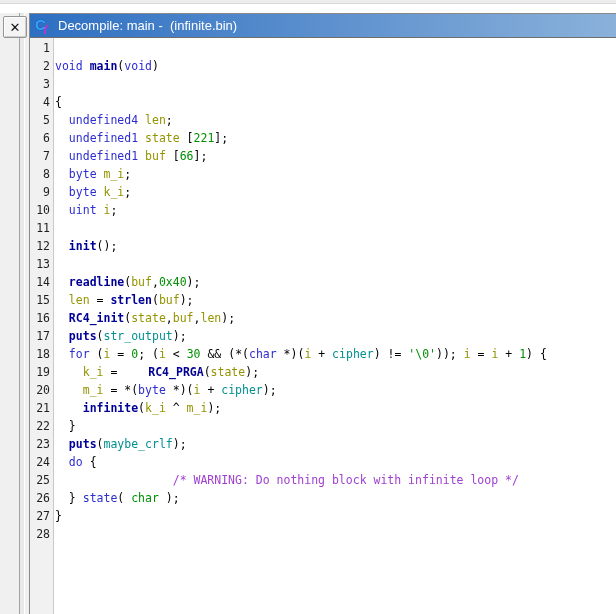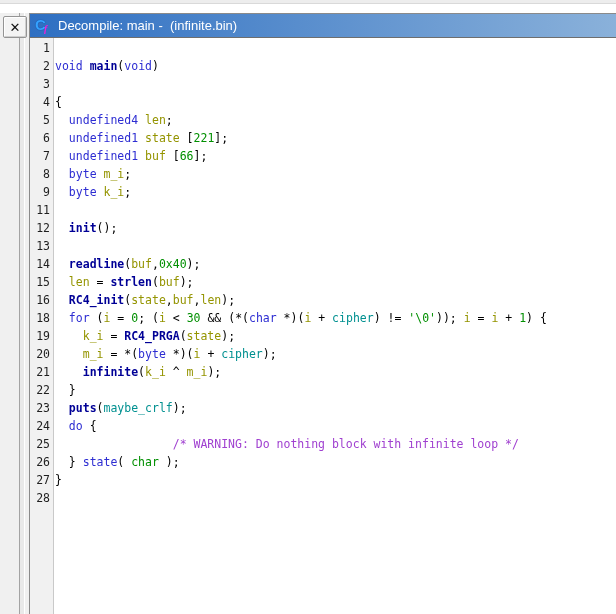--- a/index.html
+++ b/index.html
@@ -131,20 +131,24 @@
           </div>
           <div class="row">
             <span class="ln">8</span>
             <span class="code"><span style="color: rgb(0, 0, 0);">  </span><span style="color: rgb(45, 45, 210);">byte</span><span style="color: rgb(0, 0, 0);"> </span><span style="color: rgb(148, 148, 0);">m_i</span><span style="color: rgb(0, 0, 0);">;</span></span>
           </div>
           <div class="row">
             <span class="ln">9</span>
             <span class="code"><span style="color: rgb(0, 0, 0);">  </span><span style="color: rgb(45, 45, 210);">byte</span><span style="color: rgb(0, 0, 0);"> </span><span style="color: rgb(148, 148, 0);">k_i</span><span style="color: rgb(0, 0, 0);">;</span></span>
           </div>
           <div class="row">
+            <span class="ln">10</span>
+            <span class="code"><span style="color: rgb(0, 0, 0);">  </span><span style="color: rgb(45, 45, 210);">uint</span><span style="color: rgb(0, 0, 0);"> </span><span style="color: rgb(148, 148, 0);">i</span><span style="color: rgb(0, 0, 0);">;</span></span>
+          </div>
+          <div class="row">
             <span class="ln">11</span>
             <span class="code"></span>
           </div>
           <div class="row">
             <span class="ln">12</span>
             <span class="code"><span style="color: rgb(0, 0, 0);">  </span><span style="color: rgb(0, 0, 150); font-weight: bold;">init</span><span style="color: rgb(0, 0, 0);">();</span></span>
           </div>
           <div class="row">
             <span class="ln">13</span>
           </div>
@@ -154,26 +158,30 @@
           </div>
           <div class="row">
             <span class="ln">15</span>
             <span class="code"><span style="color: rgb(0, 0, 0);">  </span><span style="color: rgb(148, 148, 0);">len</span><span style="color: rgb(0, 0, 0);"> = </span><span style="color: rgb(0, 0, 150); font-weight: bold;">strlen</span><span style="color: rgb(0, 0, 0);">(</span><span style="color: rgb(148, 148, 0);">buf</span><span style="color: rgb(0, 0, 0);">);</span></span>
           </div>
           <div class="row">
             <span class="ln">16</span>
             <span class="code"><span style="color: rgb(0, 0, 0);">  </span><span style="color: rgb(0, 0, 150); font-weight: bold;">RC4_init</span><span style="color: rgb(0, 0, 0);">(</span><span style="color: rgb(148, 148, 0);">state</span><span style="color: rgb(0, 0, 0);">,</span><span style="color: rgb(148, 148, 0);">buf</span><span style="color: rgb(0, 0, 0);">,</span><span style="color: rgb(148, 148, 0);">len</span><span style="color: rgb(0, 0, 0);">);</span></span>
           </div>
           <div class="row">
+            <span class="ln">17</span>
+            <span class="code"><span style="color: rgb(0, 0, 0);">  </span><span style="color: rgb(0, 0, 150); font-weight: bold;">puts</span><span style="color: rgb(0, 0, 0);">(</span><span style="color: rgb(0, 144, 144);">str_output</span><span style="color: rgb(0, 0, 0);">);</span></span>
+          </div>
+          <div class="row">
             <span class="ln">18</span>
             <span class="code"><span style="color: rgb(0, 0, 0);">  </span><span style="color: rgb(45, 45, 210);">for</span><span style="color: rgb(0, 0, 0);"> (</span><span style="color: rgb(148, 148, 0);">i</span><span style="color: rgb(0, 0, 0);"> = </span><span style="color: rgb(0, 143, 0);">0</span><span style="color: rgb(0, 0, 0);">; (</span><span style="color: rgb(148, 148, 0);">i</span><span style="color: rgb(0, 0, 0);"> &lt; </span><span style="color: rgb(0, 143, 0);">30</span><span style="color: rgb(0, 0, 0);"> &amp;&amp; (*(</span><span style="color: rgb(45, 45, 210);">char</span><span style="color: rgb(0, 0, 0);"> *)(</span><span style="color: rgb(148, 148, 0);">i</span><span style="color: rgb(0, 0, 0);"> + </span><span style="color: rgb(0, 144, 144);">cipher</span><span style="color: rgb(0, 0, 0);">) != </span><span style="color: rgb(0, 143, 0);">'\0'</span><span style="color: rgb(0, 0, 0);">)); </span><span style="color: rgb(148, 148, 0);">i</span><span style="color: rgb(0, 0, 0);"> = </span><span style="color: rgb(148, 148, 0);">i</span><span style="color: rgb(0, 0, 0);"> + </span><span style="color: rgb(0, 143, 0);">1</span><span style="color: rgb(0, 0, 0);">) {</span></span>
           </div>
           <div class="row">
             <span class="ln">19</span>
-            <span class="code"><span style="color: rgb(0, 0, 0);">    </span><span style="color: rgb(148, 148, 0);">k_i</span><span style="color: rgb(0, 0, 0);"> = </span><span style="color: rgb(0, 0, 150); font-weight: bold;">RC4_PRGA</span><span style="color: rgb(0, 0, 0);">(</span><span style="color: rgb(148, 148, 0);">state</span><span style="color: rgb(0, 0, 0);">);</span></span>
+            <span class="code"><span style="color: rgb(0, 0, 0);">    </span><span style="color: rgb(148, 148, 0);">k_i</span><span style="color: rgb(0, 0, 0);"> = </span><span style="color: rgb(0, 0, 150); font-weight: bold; margin-left: 24px;">RC4_PRGA</span><span style="color: rgb(0, 0, 0);">(</span><span style="color: rgb(148, 148, 0);">state</span><span style="color: rgb(0, 0, 0);">);</span></span>
           </div>
           <div class="row">
             <span class="ln">20</span>
             <span class="code"><span style="color: rgb(0, 0, 0);">    </span><span style="color: rgb(148, 148, 0);">m_i</span><span style="color: rgb(0, 0, 0);"> = *(</span><span style="color: rgb(45, 45, 210);">byte</span><span style="color: rgb(0, 0, 0);"> *)(</span><span style="color: rgb(148, 148, 0);">i</span><span style="color: rgb(0, 0, 0);"> + </span><span style="color: rgb(0, 144, 144);">cipher</span><span style="color: rgb(0, 0, 0);">);</span></span>
           </div>
           <div class="row">
             <span class="ln">21</span>
             <span class="code"><span style="color: rgb(0, 0, 0);">    </span><span style="color: rgb(0, 0, 150); font-weight: bold;">infinite</span><span style="color: rgb(0, 0, 0);">(</span><span style="color: rgb(148, 148, 0);">k_i</span><span style="color: rgb(0, 0, 0);"> ^ </span><span style="color: rgb(148, 148, 0);">m_i</span><span style="color: rgb(0, 0, 0);">);</span></span>
           </div>
           <div class="row">

